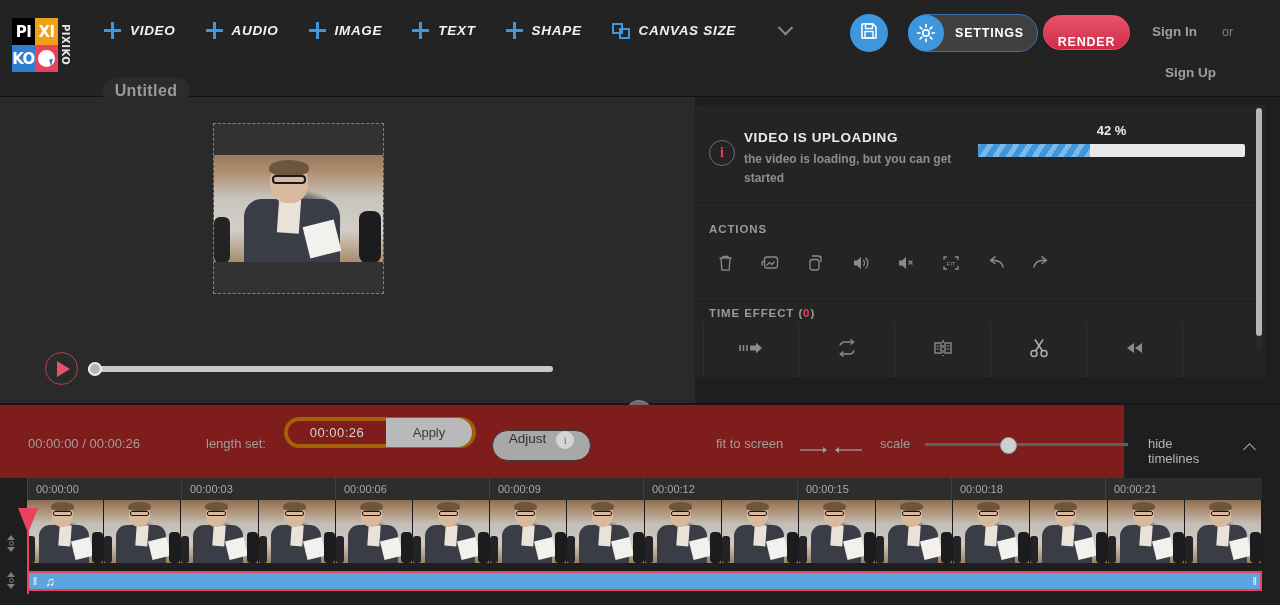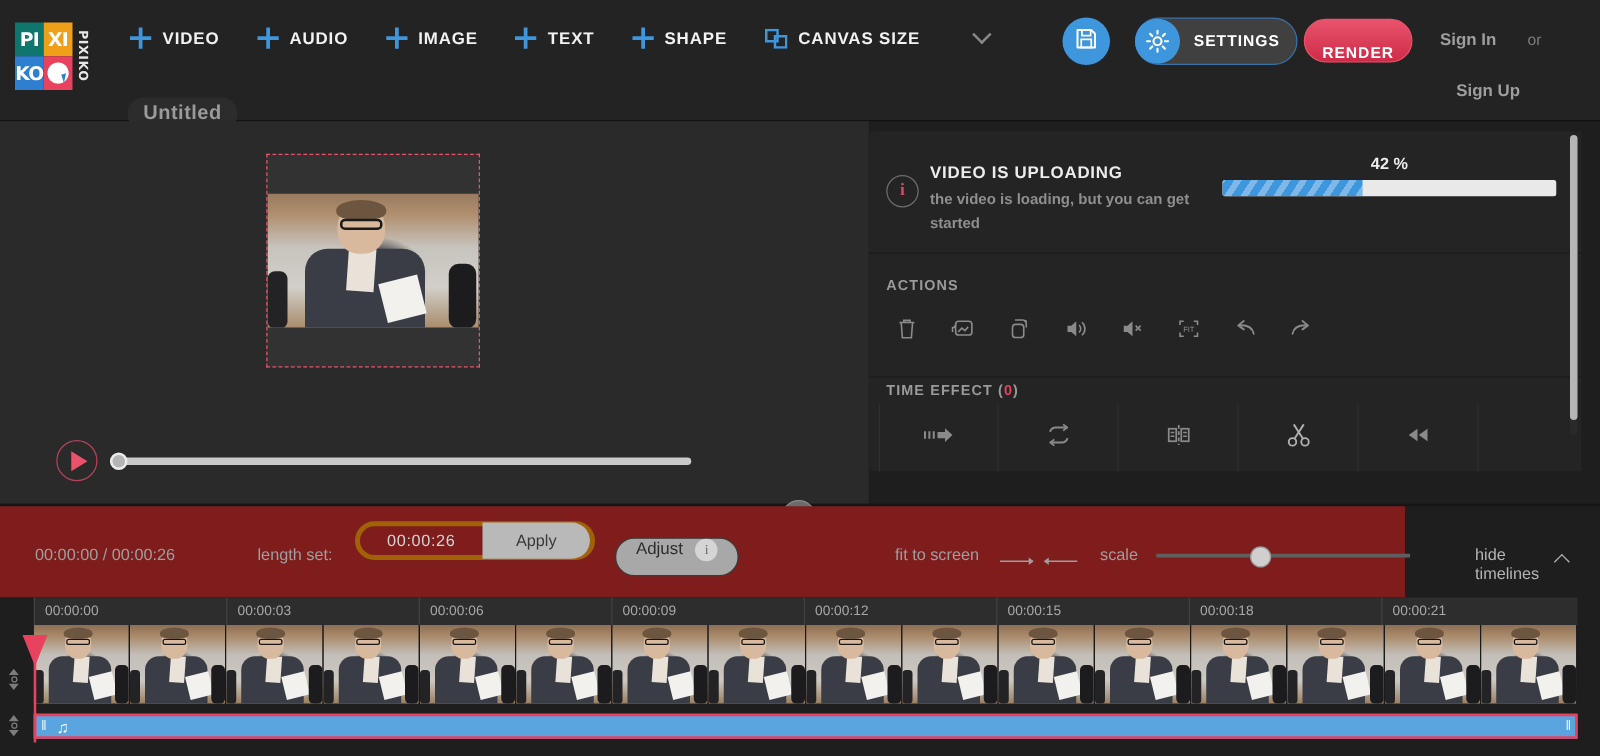--- a/index.html
+++ b/index.html
@@ -28,21 +28,21 @@
     grid-template-columns: 1fr 1fr;
     grid-template-rows: 1fr 1fr;
   }
   .lg-cell {
     display: flex; align-items: center; justify-content: center;
     font-weight: bold; font-size: 15px; color: #fff;
     letter-spacing: -0.5px;
     font-family: "DejaVu Sans", sans-serif;
     position: relative;
   }
-  .lg-pi { background: #0f766e; }
+  .lg-pi { background: #000000; }
   .lg-xi { background: #f0a018; }
   .lg-ko { background: #2f7fd0; }
   .lg-dot { background: #e8425f; }
   .lg-dot .circle {
     width: 17px; height: 17px; border-radius: 50%;
     background: #fff; position: relative;
   }
   .lg-dot .cursor {
     position: absolute; right: 1px; bottom: 1px;
     width: 0; height: 0;
@@ -66,21 +66,21 @@
   .plus-ico {
     width: 17px; height: 17px; position: relative; flex: 0 0 auto;
   }
   .plus-ico::before, .plus-ico::after {
     content: ''; position: absolute; background: #3e96dd;
   }
   .plus-ico::before { left: 7px; top: 0; width: 3px; height: 17px; }
   .plus-ico::after { top: 7px; left: 0; height: 3px; width: 17px; }
   .menu-label {
     color: #f2f2f2; font-size: 13.5px; font-weight: bold;
-    letter-spacing: 0.7px; white-space: nowrap;
+    letter-spacing: 0.7px; white-space: nowrap; font-style: italic;
   }
   .canvas-ico { width: 18px; height: 16px; position: relative; flex: 0 0 auto; }
   .chev-down {
     margin-left: 14px; width: 11px; height: 11px;
     border-right: 2px solid #888; border-bottom: 2px solid #888;
     transform: rotate(45deg) translate(-2px,-2px);
   }
 
   .project-name {
     position: absolute; left: 102px; top: 50px;
@@ -345,21 +345,21 @@
   .scale-lbl { position: absolute; left: 880px; top: 31px; color: #9e9e9e; font-size: 13px; }
   .scale-track {
     position: absolute; left: 925px; top: 38px;
     width: 203px; height: 3px; background: #5f5f5f; cursor: pointer;
   }
   .scale-knob {
     position: absolute; left: 1008px; top: 32px;
     width: 17px; height: 17px; border-radius: 50%;
     background: #cfcfcf; border: 1px solid #9a9a9a; cursor: grab;
   }
-  .hide-tl { position: absolute; left: 1148px; top: 31px; color: #b5b5b5; font-size: 13px; cursor: pointer; margin-left: 32px; }
+  .hide-tl { position: absolute; left: 1148px; top: 31px; color: #b5b5b5; font-size: 13px; cursor: pointer; }
   .hide-chev {
     position: absolute; left: 1245px; top: 40px;
     width: 9px; height: 9px;
     border-left: 1.6px solid #b5b5b5; border-top: 1.6px solid #b5b5b5;
     transform: rotate(45deg);
   }
 
   
   .tl-area { position: absolute; left: 0; top: 478px; width: 1280px; height: 127px; background: #1e1e1e; }
   .ruler {

